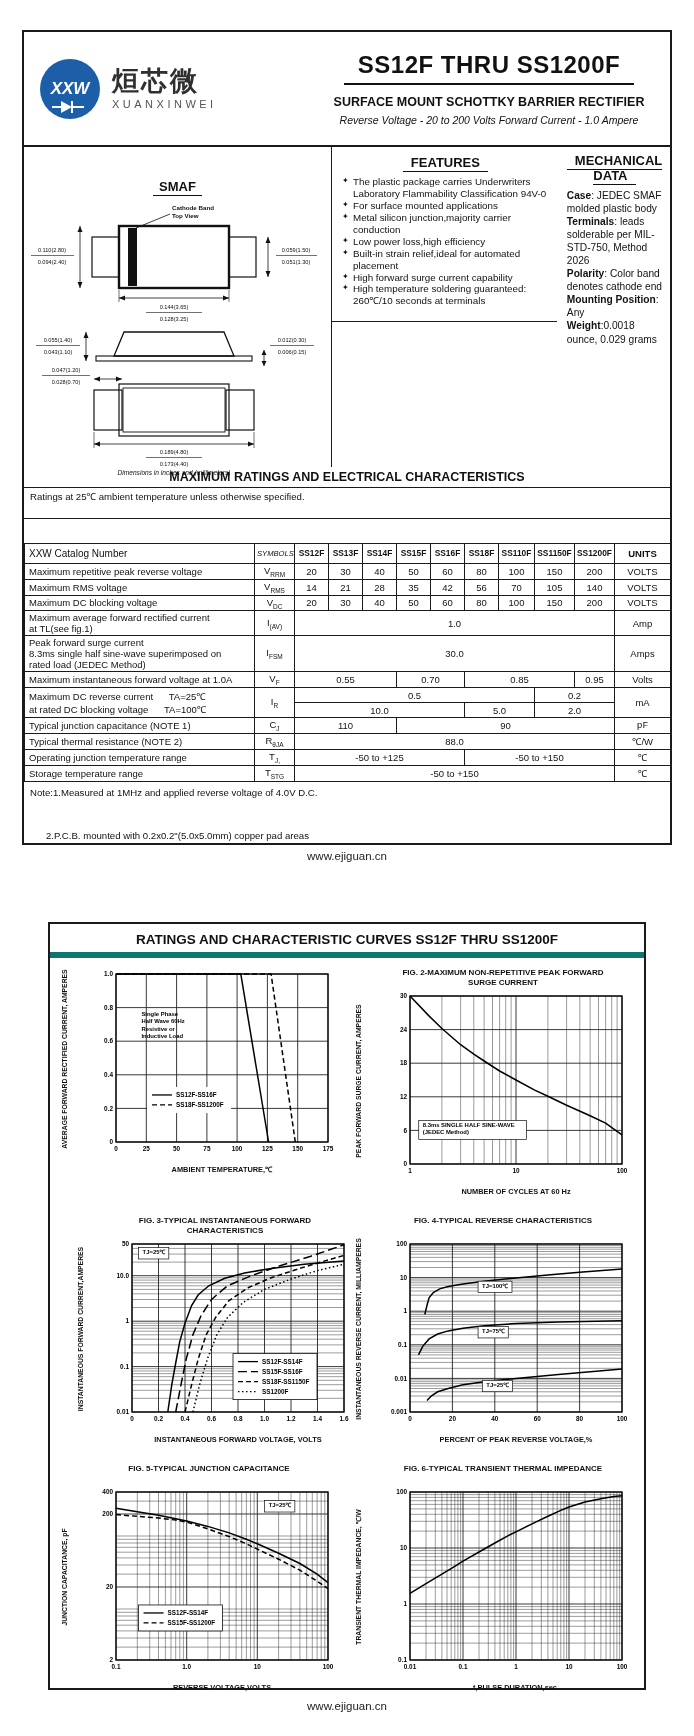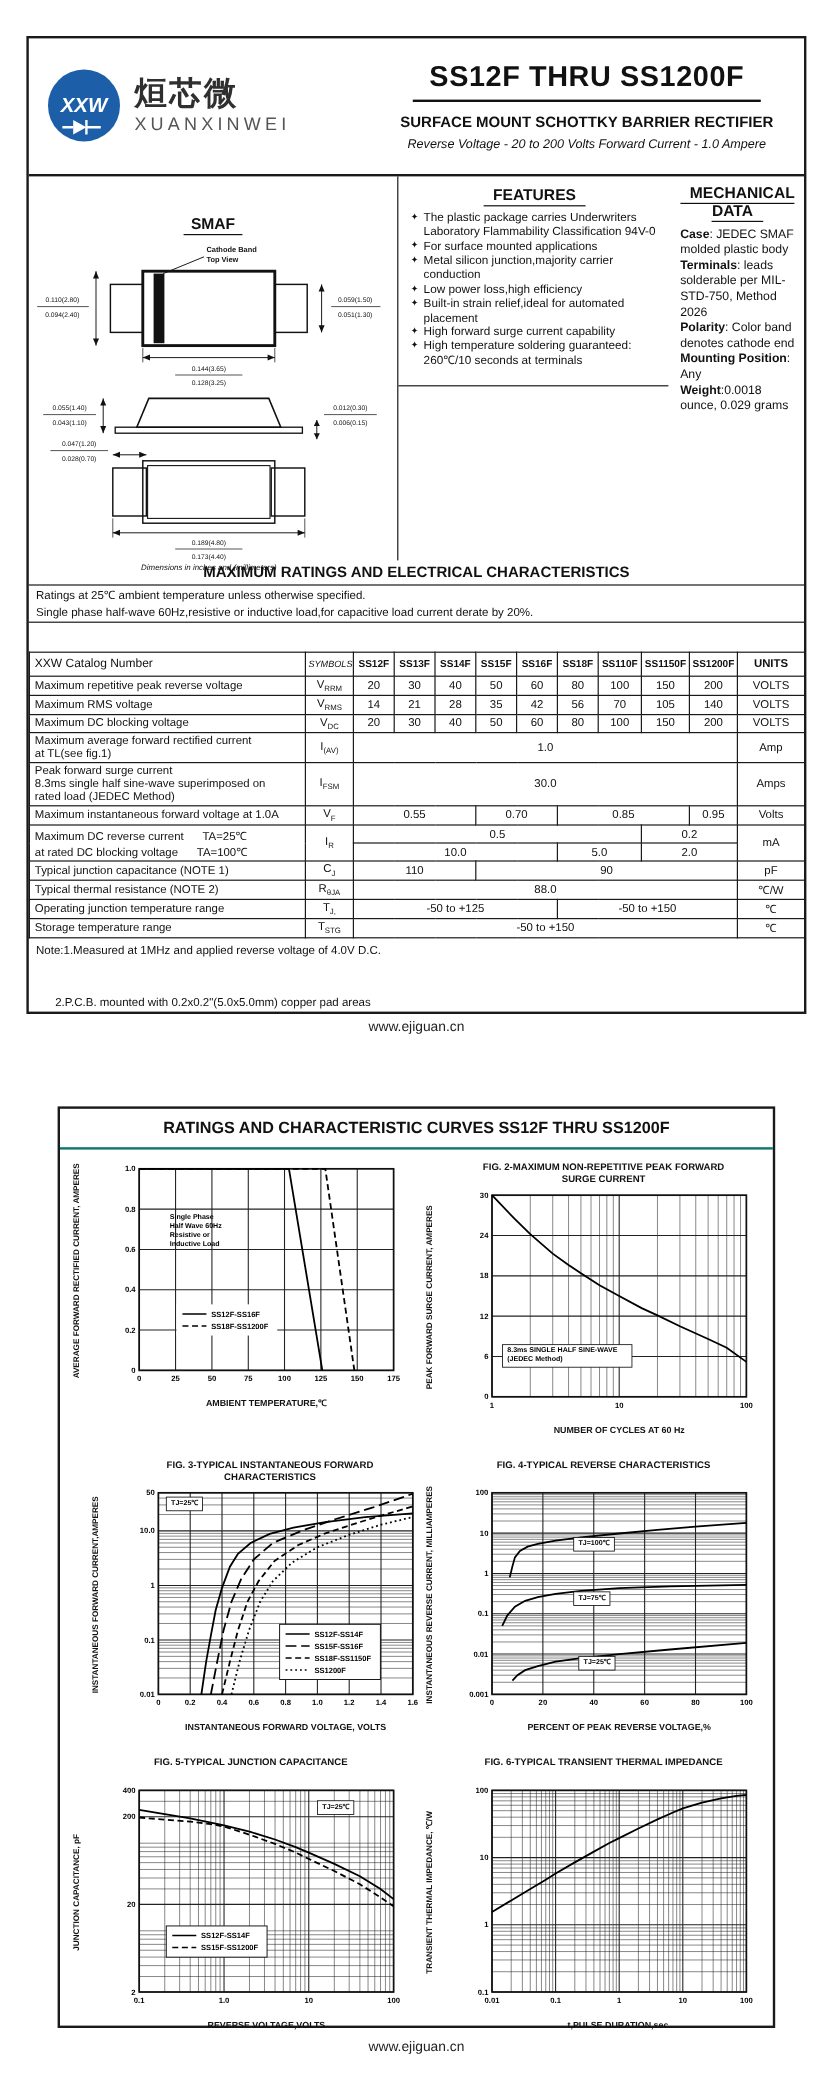--- a/index.html
+++ b/index.html
@@ -6,21 +6,21 @@
   body{font-family:"Liberation Sans", sans-serif;color:#111;}
   .canvas{position:relative;width:694px;height:1736px;background:#fff;overflow:hidden;}
   .page{position:absolute;background:#fff;border:2px solid #1a1a1a;box-sizing:border-box;}
   #page1{left:22px;top:30px;width:650px;height:815px;display:flex;flex-direction:column;}
   #page2{left:48px;top:922px;width:598px;height:768px;}
 
   
   .hdr{height:120px;border-bottom:2px solid #1a1a1a;display:flex;box-sizing:border-box;}
   .logo-wrap{width:300px;display:flex;align-items:center;padding-left:14px;box-sizing:border-box;}
   .logo-cn{font-size:27px;font-weight:bold;color:#2f2f2f;letter-spacing:2px;line-height:1;}
-  .logo-en{font-size:15px;letter-spacing:3.5px;color:#555;margin-top:3px;}
+  .logo-en{font-size:11px;letter-spacing:3.5px;color:#555;margin-top:3px;}
   .hdr-right{flex:1;display:flex;flex-direction:column;align-items:center;justify-content:center;padding-right:16px;}
   .doc-title{font-size:24px;font-weight:bold;letter-spacing:0.5px;}
   .title-rule{width:290px;border-bottom:2.5px solid #111;margin:4px 0 10px 0;}
   .doc-sub{font-size:12.5px;font-weight:bold;}
   .doc-tag{font-size:10.5px;font-style:italic;margin-top:5px;}
 
   
   .cols{height:320px;display:flex;box-sizing:border-box;}
   .col-left{width:308px;border-right:1.5px solid #1a1a1a;box-sizing:border-box;padding-top:32px;}
   .smaf-h{text-align:center;font-weight:bold;font-size:13px;}
@@ -45,21 +45,21 @@
   table.rt td{border:1px solid #1a1a1a;text-align:center;padding:1px 2px;box-sizing:border-box;height:15px;}
   table.rt td.lbl{text-align:left;padding-left:4px;white-space:pre;}
   table.rt td.devh{font-weight:bold;font-size:8.4px;padding:1px 0;}
   table.rt td.symh{font-style:italic;font-size:7.6px;}
   table.rt td.unih{font-weight:bold;font-size:9.5px;}
   table.rt sub{font-size:6.5px;}
   .notes{padding:4px 0 0 6px;font-size:9.6px;line-height:1.5;}
   .pg-footer{position:absolute;width:100%;text-align:center;font-size:11.5px;color:#222;}
 
   
-  .p2-title{height:34px;border-bottom:2px solid #0f766e;text-align:center;font-weight:bold;font-size:13.5px;line-height:32px;box-sizing:border-box;}
+  .p2-title{height:34px;border-bottom:6px solid #0f766e;text-align:center;font-weight:bold;font-size:13.5px;line-height:32px;box-sizing:border-box;}
   .fig-slot{position:absolute;width:290px;}
   .fig-title{font-weight:bold;font-size:8px;line-height:1.25;text-align:center;height:22px;padding:0 20px 0 40px;box-sizing:border-box;}
   .fig-body{display:flex;}
   .ylab{width:22px;position:relative;flex:none;}
   .ylab > div{position:absolute;left:50%;top:47%;transform:translate(-50%,-50%) rotate(-90deg);width:186px;text-align:center;font-size:6.8px;font-weight:bold;line-height:1.2;}
   .fig-xlabel{font-size:7.4px;font-weight:bold;text-align:center;margin-top:3px;padding-left:46px;line-height:1.3;}
 
   
   .smaf-svg text{font-size:5.6px;fill:#111;}
   .smaf-svg .cap{font-size:6.6px;font-style:italic;}
@@ -215,21 +215,20 @@
               <div class="mech-line"><b>Mounting Position</b><span>: Any</span></div>
               <div class="mech-line"><b>Weight</b><span>:0.0018 ounce, 0.029 grams</span></div>
             </div>
         </div>
       </div>
     </div>
 
     <div class="banner">MAXIMUM RATINGS AND ELECTRICAL CHARACTERISTICS</div>
     <div class="conds" id="conds">
         <div>Ratings at 25℃ ambient temperature unless otherwise specified.</div>
-        <div>Single phase half-wave 60Hz,resistive or inductive load,for capacitive load current derate by 20%.</div>
       </div>
 
     <table class="rt" id="ratings-table">
       <colgroup>
         <col style="width:230px">
           <col style="width:40px">
         <col style="width:34px">
           <col style="width:34px">
           <col style="width:34px">
           <col style="width:34px">
@@ -330,21 +329,21 @@
           <tr>
             <td colspan="5">10.0</td>
             <td colspan="2">5.0</td>
             <td colspan="2">2.0</td>
           </tr>
           <tr>
             <td class="lbl" rowspan="1"><div>Typical junction capacitance (NOTE 1)</div></td>
             <td rowspan="1"><span>C</span><sub>J</sub></td>
             <td colspan="3">110</td>
             <td colspan="6">90</td>
-            <td class="unih" rowspan="1" style="font-weight: normal;">pF</td>
+            <td class="unih" rowspan="1" style="font-weight: normal; font-family: Liberation Mono, monospace;">pF</td>
           </tr>
           <tr>
             <td class="lbl" rowspan="1"><div>Typical thermal resistance (NOTE 2)</div></td>
             <td rowspan="1"><span>R</span><sub>θJA</sub></td>
             <td colspan="9">88.0</td>
             <td class="unih" rowspan="1" style="font-weight: normal;">℃/W</td>
           </tr>
           <tr>
             <td class="lbl" rowspan="1"><div>Operating junction temperature range</div></td>
             <td rowspan="1"><span>T</span><sub>J,</sub></td>

